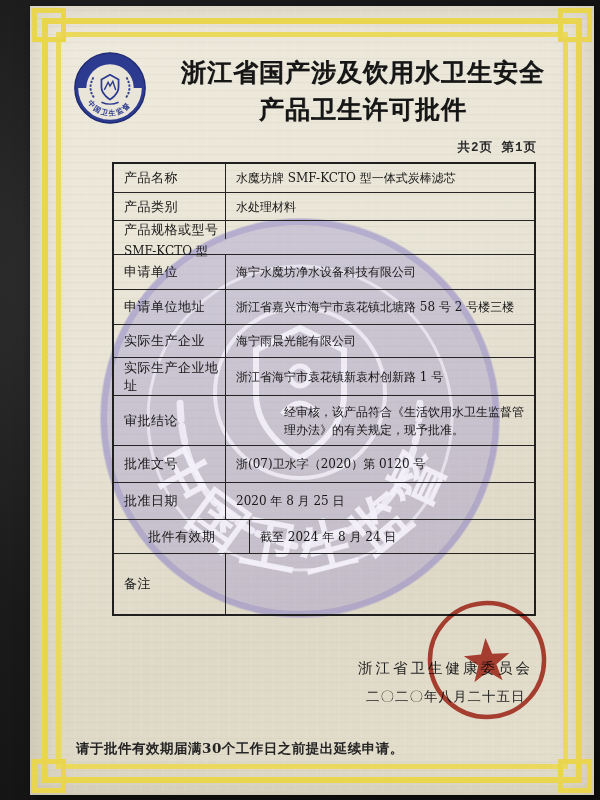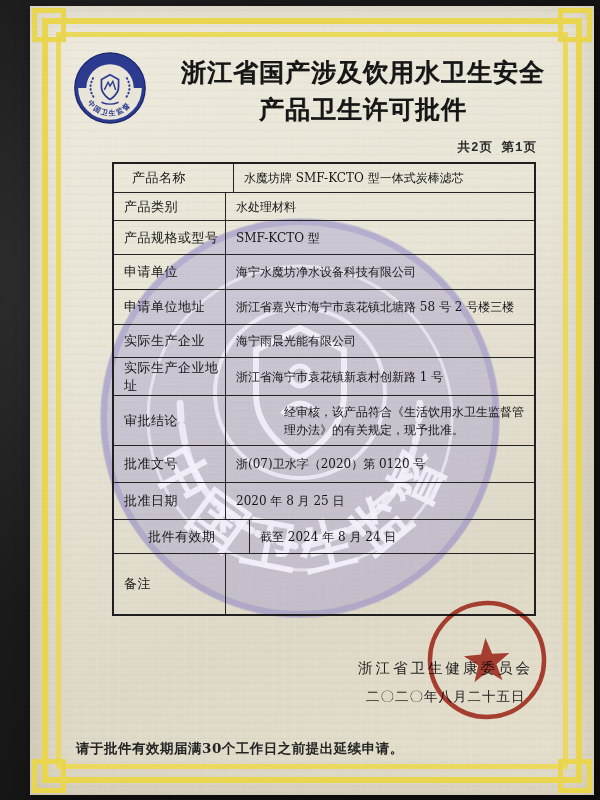--- a/index.html
+++ b/index.html
@@ -43,25 +43,25 @@
   }
 
   .watermark{position:absolute;left:60px;top:202px;width:420px;height:420px;z-index:1;}
 
   .fields{
     position:absolute;left:82px;top:156px;width:424px;z-index:2;
     border:2px solid #1f1f1f;box-sizing:border-box;
     font-family:"DejaVu Serif",serif;color:#171717;
   }
   .row{display:flex;border-top:1.6px solid #242424;box-sizing:border-box;}
-  .row:first-child{border-top:none;padding-left:8px;}
+  .row:first-child{border-top:none;}
   .cell{display:flex;align-items:center;box-sizing:border-box;}
   .cell.lab{width:112px;border-right:1.6px solid #242424;padding-left:10px;font-size:13px;letter-spacing:0.5px;}
   .cell.val{flex:1;padding:3px 2px 3px 10px;font-size:12px;line-height:1.5;}
-  .r0{height:28px;} .r1{height:28px;} .r2{height:34px;} .r3{height:35px;}
+  .r0{height:28px;} .r1{height:28px;} .r2{height:34px;flex-direction:column;} .r3{height:35px;}
   .r4{height:35px;} .r5{height:33px;} .r6{height:38px;} .r7{height:50px;gap:48px;}
   .r8{height:37px;} .r9{height:37px;} .r10{height:34px;padding-left:24px;} .r11{height:61px;}
 
   .issuer{
     position:absolute;left:328px;top:653px;z-index:3;
     font-family:"DejaVu Serif",serif;font-size:14.5px;color:#1e1e1e;letter-spacing:3px;
   }
   .issue-date{
     position:absolute;left:336px;top:682px;z-index:3;
     font-family:"DejaVu Serif",serif;font-size:13.5px;color:#1e1e1e;letter-spacing:1px;

